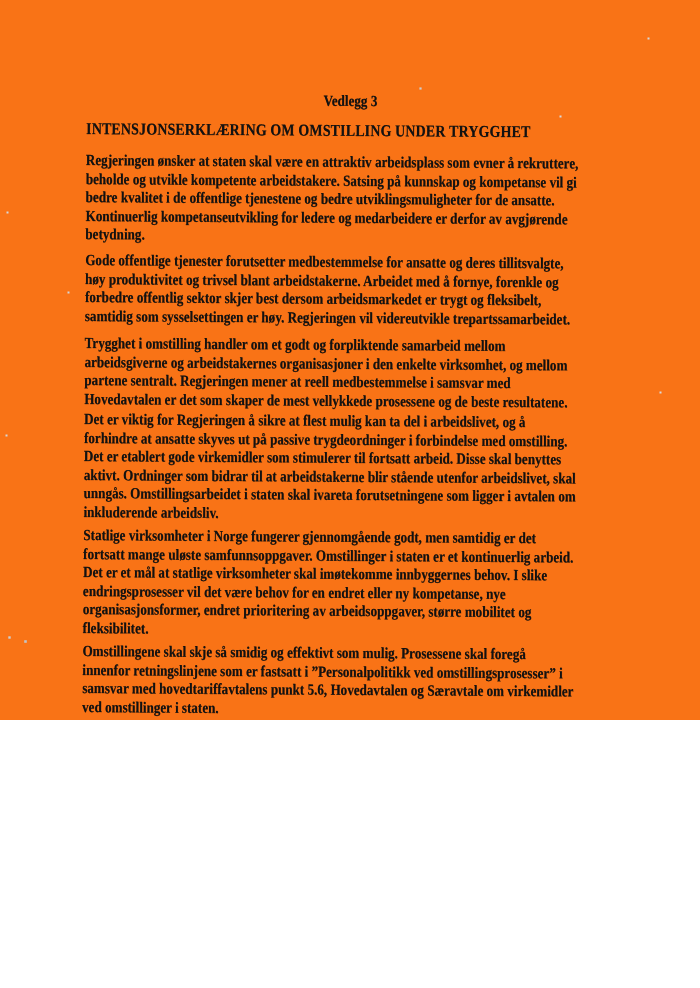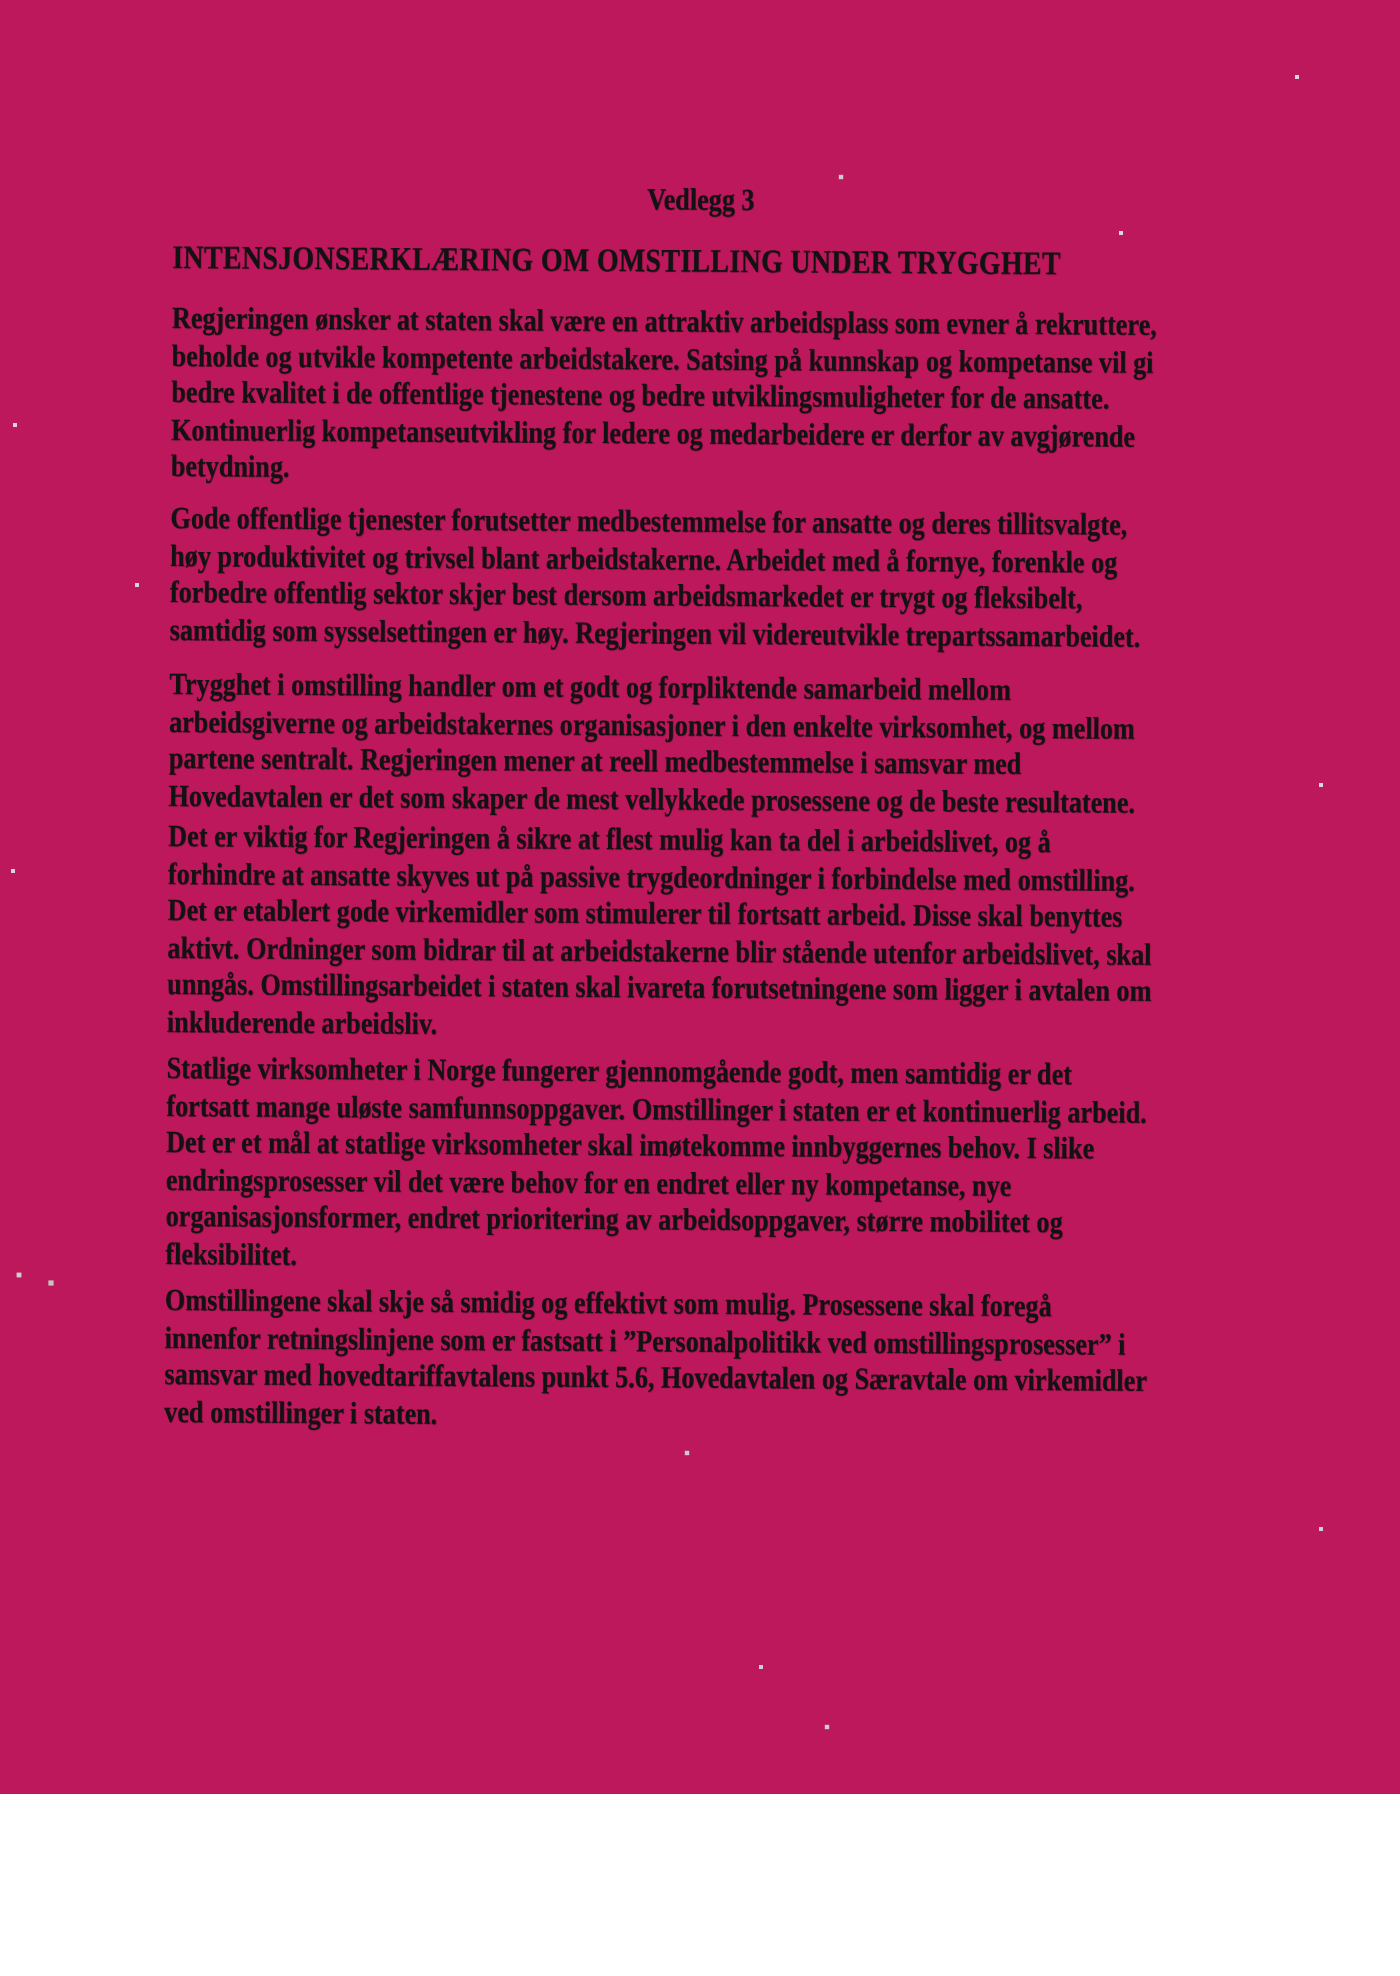--- a/index.html
+++ b/index.html
@@ -3,22 +3,22 @@
 <meta charset="utf-8">
 <style>
   html, body {
     margin: 0;
     padding: 0;
     background: #ffffff;
   }
   .page {
     position: relative;
     width: 700px;
-    height: 897px;
-    background: #be185d;
+    height: 720px;
+    background: #f97316;
     overflow: hidden;
     font-family: "Liberation Serif", "DejaVu Serif", serif;
     color: #121212;
   }
   
   .specks {
     position: absolute;
     top: 0; left: 0;
     width: 1px; height: 1px;
     background: transparent;

